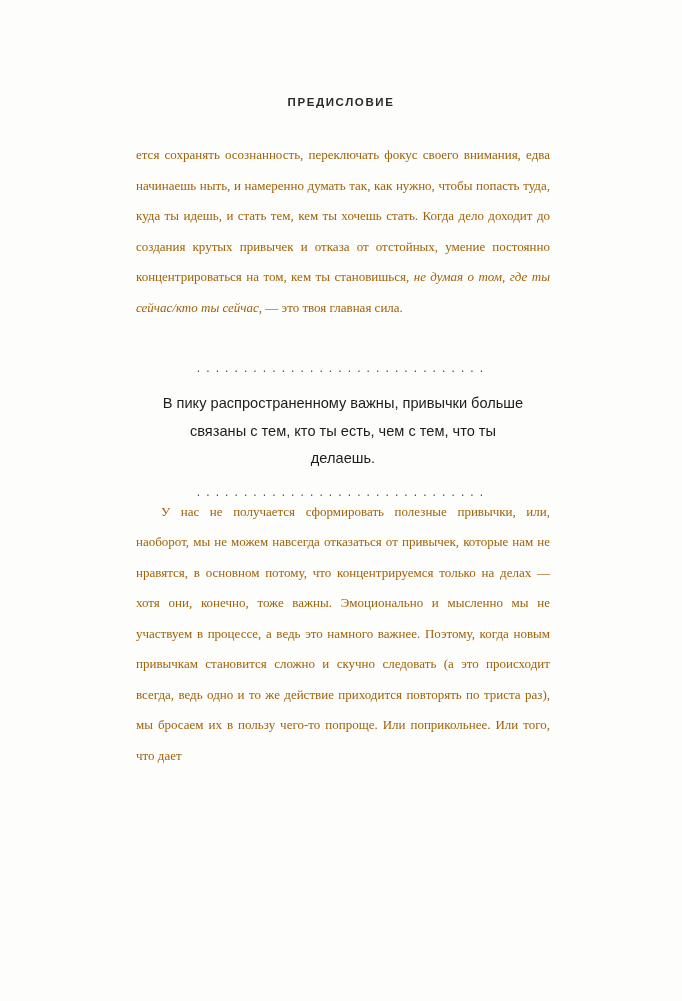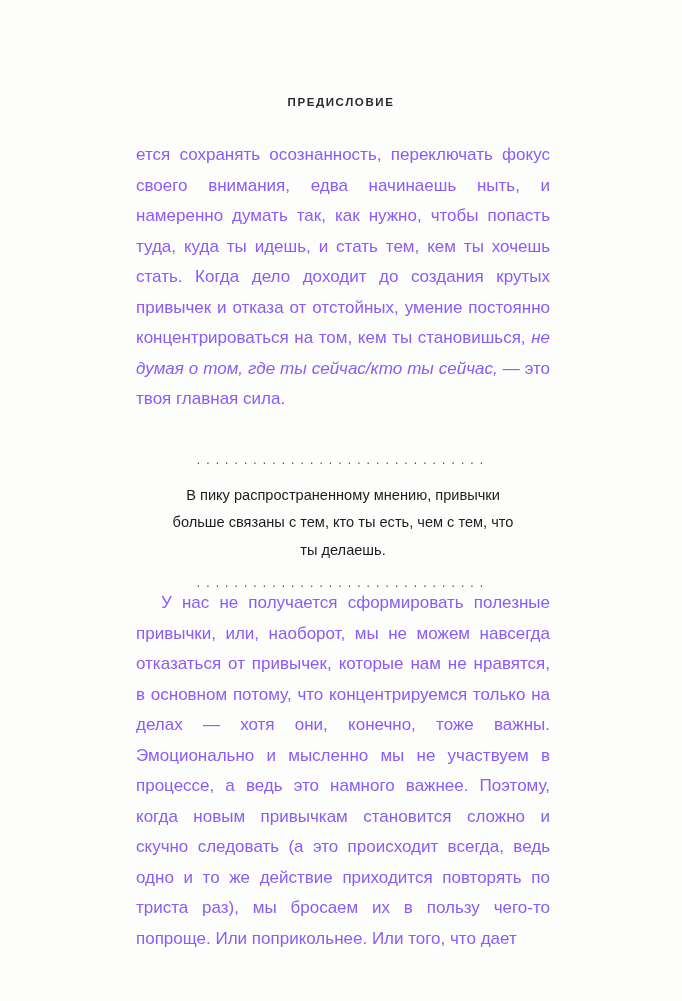--- a/index.html
+++ b/index.html
@@ -40,26 +40,26 @@
 
   .content {
     position: absolute;
     left: 136px;
     top: 140px;
     width: 414px;
   }
 
   p.body-text {
     margin: 0;
-    font-family: Liberation Sans, sans-serif;
-    font-size: 17px;
+    font-family: Liberation Serif, serif;
+    font-size: 13px;
     line-height: 30.5px;
     text-align: justify;
     text-justify: inter-word;
-    color: #8b5cf6;
+    color: #a16207;
     hyphens: manual;
   }
 
   p.body-text .em {
     font-style: italic;
   }
 
   .pull-quote {
     margin: 40px 0 0 0;
     padding: 0;
@@ -114,21 +114,21 @@
 <div class="page">
 
   <div class="running-head">ПРЕДИСЛОВИЕ</div>
 
   <div class="content">
 
     <p class="body-text"><span>ется сохранять осознанность, переключать фокус своего внимания, едва начинаешь ныть, и намеренно думать так, как нужно, чтобы попасть туда, куда ты идешь, и стать тем, кем ты хочешь стать. Когда дело доходит до создания крутых привычек и отказа от отстойных, умение постоянно концентрироваться на том, кем ты становишься, </span><span class="em">не думая о том, где ты сейчас/кто ты сейчас,</span><span> — это твоя главная сила.</span></p>
 
     <div class="pull-quote">
       <div class="dot-rule">...............................</div>
-      <div class="quote-text">В пику распространенному мнению, привычки больше связаны с тем, кто ты есть, чем с тем, что ты делаешь.</div>
+      <div class="quote-text">В пику распространенному важны, привычки больше связаны с тем, кто ты есть, чем с тем, что ты делаешь.</div>
       <div class="dot-rule">...............................</div>
     </div>
 
     <p class="body-text after-quote indent">У нас не получается сформировать полезные привычки, или, наоборот, мы не можем навсегда отказаться от привычек, которые нам не нравятся, в основном потому, что концентрируемся только на делах — хотя они, конечно, тоже важны. Эмоционально и мысленно мы не участвуем в процессе, а ведь это намного важнее. Поэтому, когда новым привычкам становится сложно и скучно следовать (а это происходит всегда, ведь одно и то же действие приходится повторять по триста раз), мы бросаем их в пользу чего-то попроще. Или поприкольнее. Или того, что дает</p>
 
   </div>
 
 
 </div>
 

